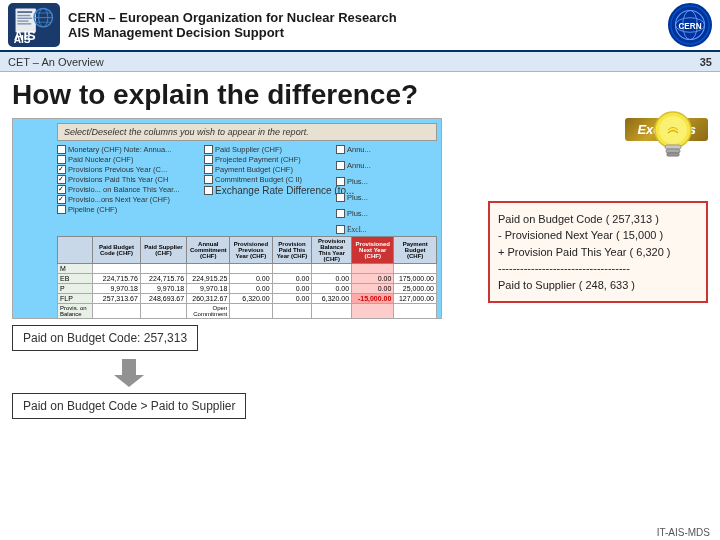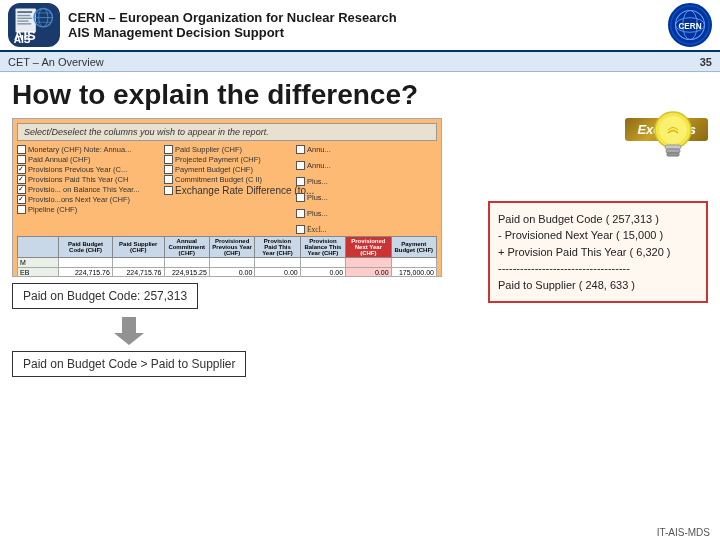--- a/index.html
+++ b/index.html
@@ -25,21 +25,21 @@
     #header-left {
       display: flex;
       align-items: center;
       gap: 8px;
     }
     #logo-ais {
       width: 52px;
       height: 44px;
       background: linear-gradient(135deg, #1a3a6b 0%, #2a5ab5 50%, #1a3a6b 100%);
       border: 2px solid #1a3a6b;
-      border-radius: 12px;
+      border-radius: 5px;
       display: flex;
       align-items: center;
       justify-content: center;
       color: white;
       font-size: 14px;
       font-weight: bold;
       position: relative;
       overflow: hidden;
     }
     #logo-ais::before {
@@ -122,26 +122,27 @@
     }
 
     
     #left-panel {
       flex: 1;
       position: relative;
     }
 
     
     #table-screenshot {
-      background: #fdba74;
+      background: #7dd3fc;
       border: 1px solid #aaa;
       width: 430px;
-      height: 159px;
+      height: 201px;
       position: relative;
       overflow: hidden;
+      padding-left: 40px;
     }
 
     .dialog-header {
       background: #e8e0d0;
       border: 1px solid #999;
       padding: 3px 6px;
       font-size: 9px;
       font-style: italic;
       color: #333;
       margin: 4px;
@@ -356,21 +357,21 @@
 
         <div style="display:flex; gap:2px; padding: 0 4px; margin-bottom: 2px;">
 
           <div style="display:flex; flex-direction:column; gap:1px; width:145px;">
             <div class="cb-item">
                 <span class="cb-box"></span>
                 <span style="font-size:7.5px;">Monetary (CHF) Note: Annua...</span>
               </div>
             <div class="cb-item">
                 <span class="cb-box"></span>
-                <span style="font-size:7.5px;">Paid Annual (CHF)</span>
+                <span style="font-size:7.5px;">Paid Nuclear (CHF)</span>
               </div>
             <div class="cb-item">
                 <span class="cb-box checked"></span>
                 <span style="font-size:7.5px;">Provisions Previous Year (C...</span>
               </div>
             <div class="cb-item">
                 <span class="cb-box checked"></span>
                 <span style="font-size:7.5px;">Provisions Paid This Year (CH</span>
               </div>
             <div class="cb-item">

